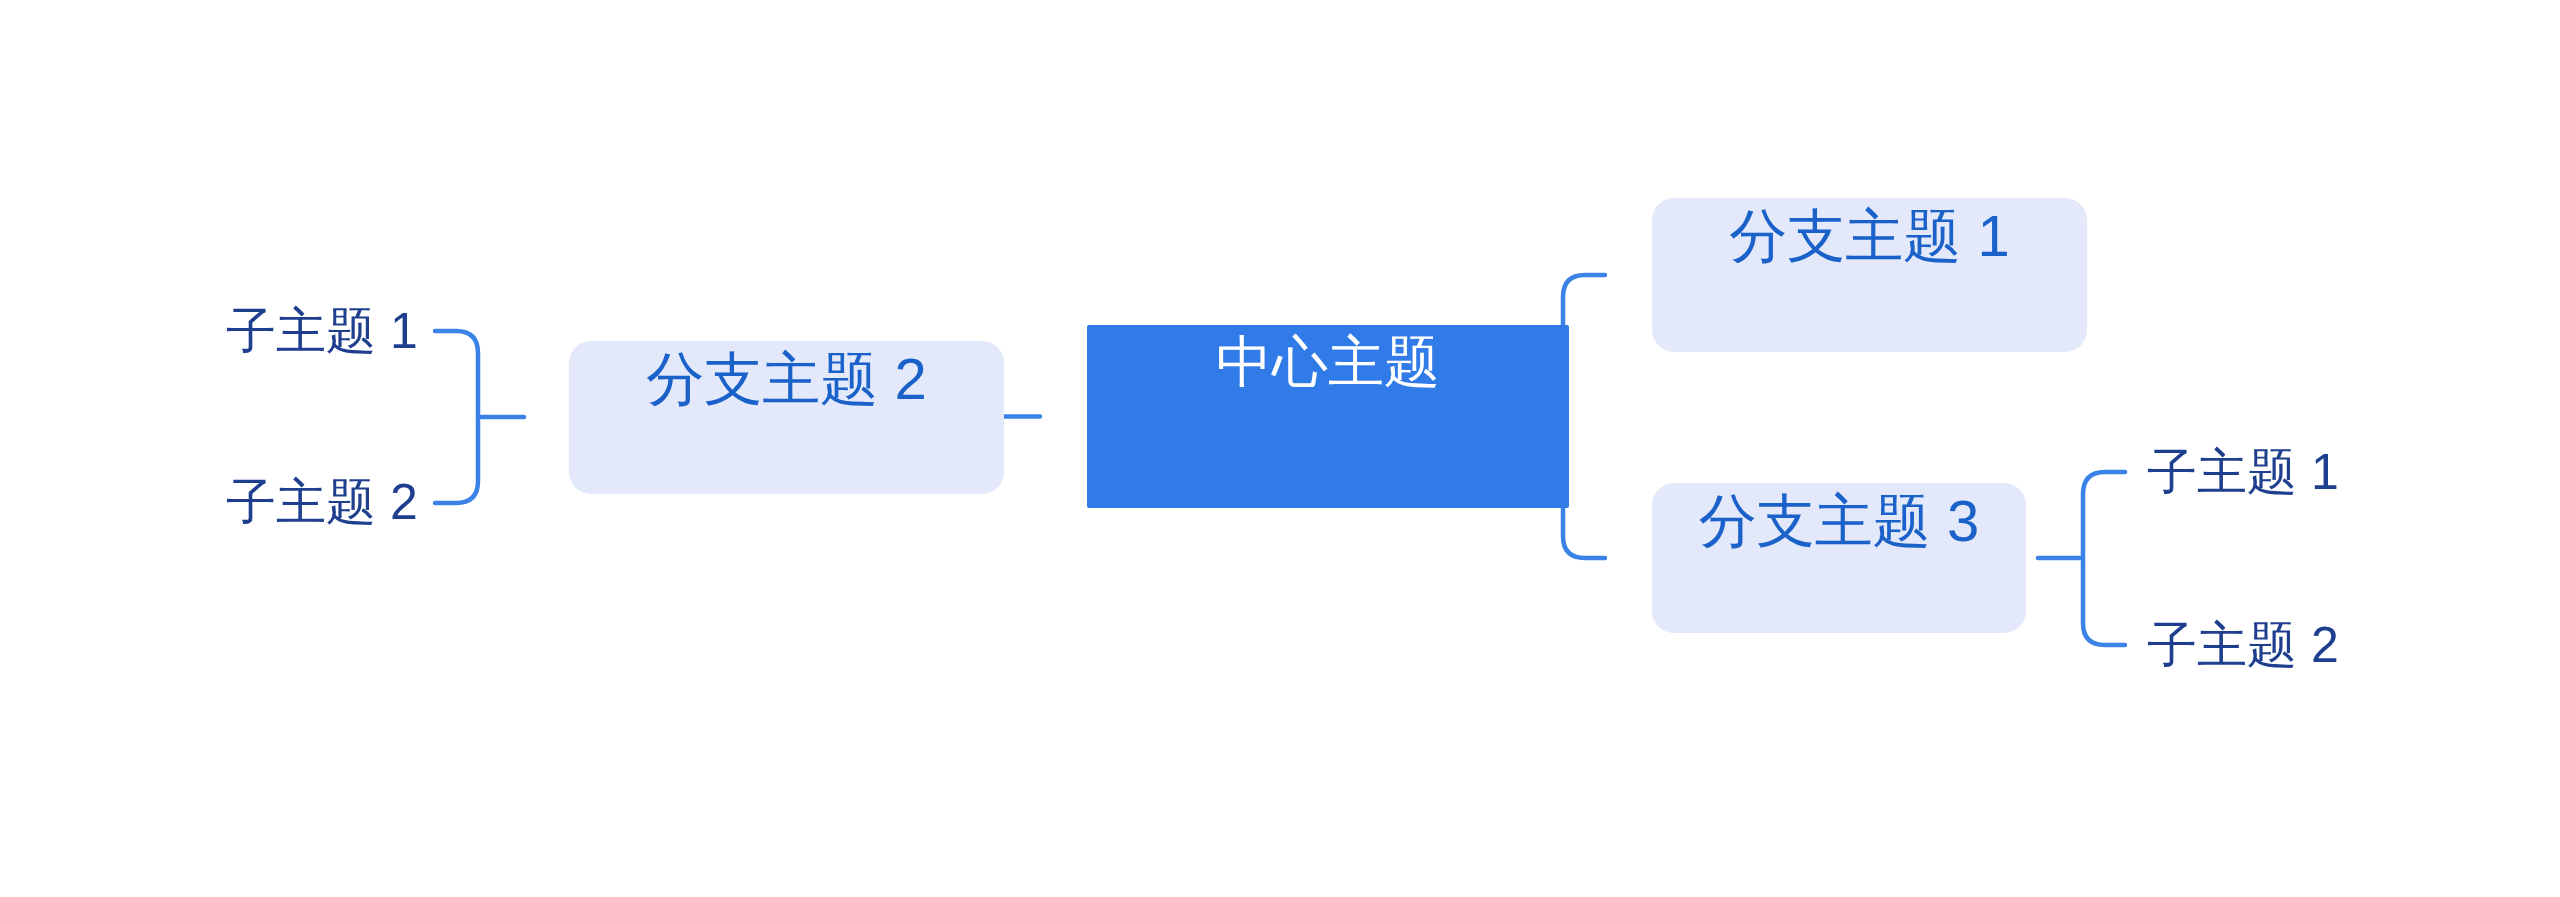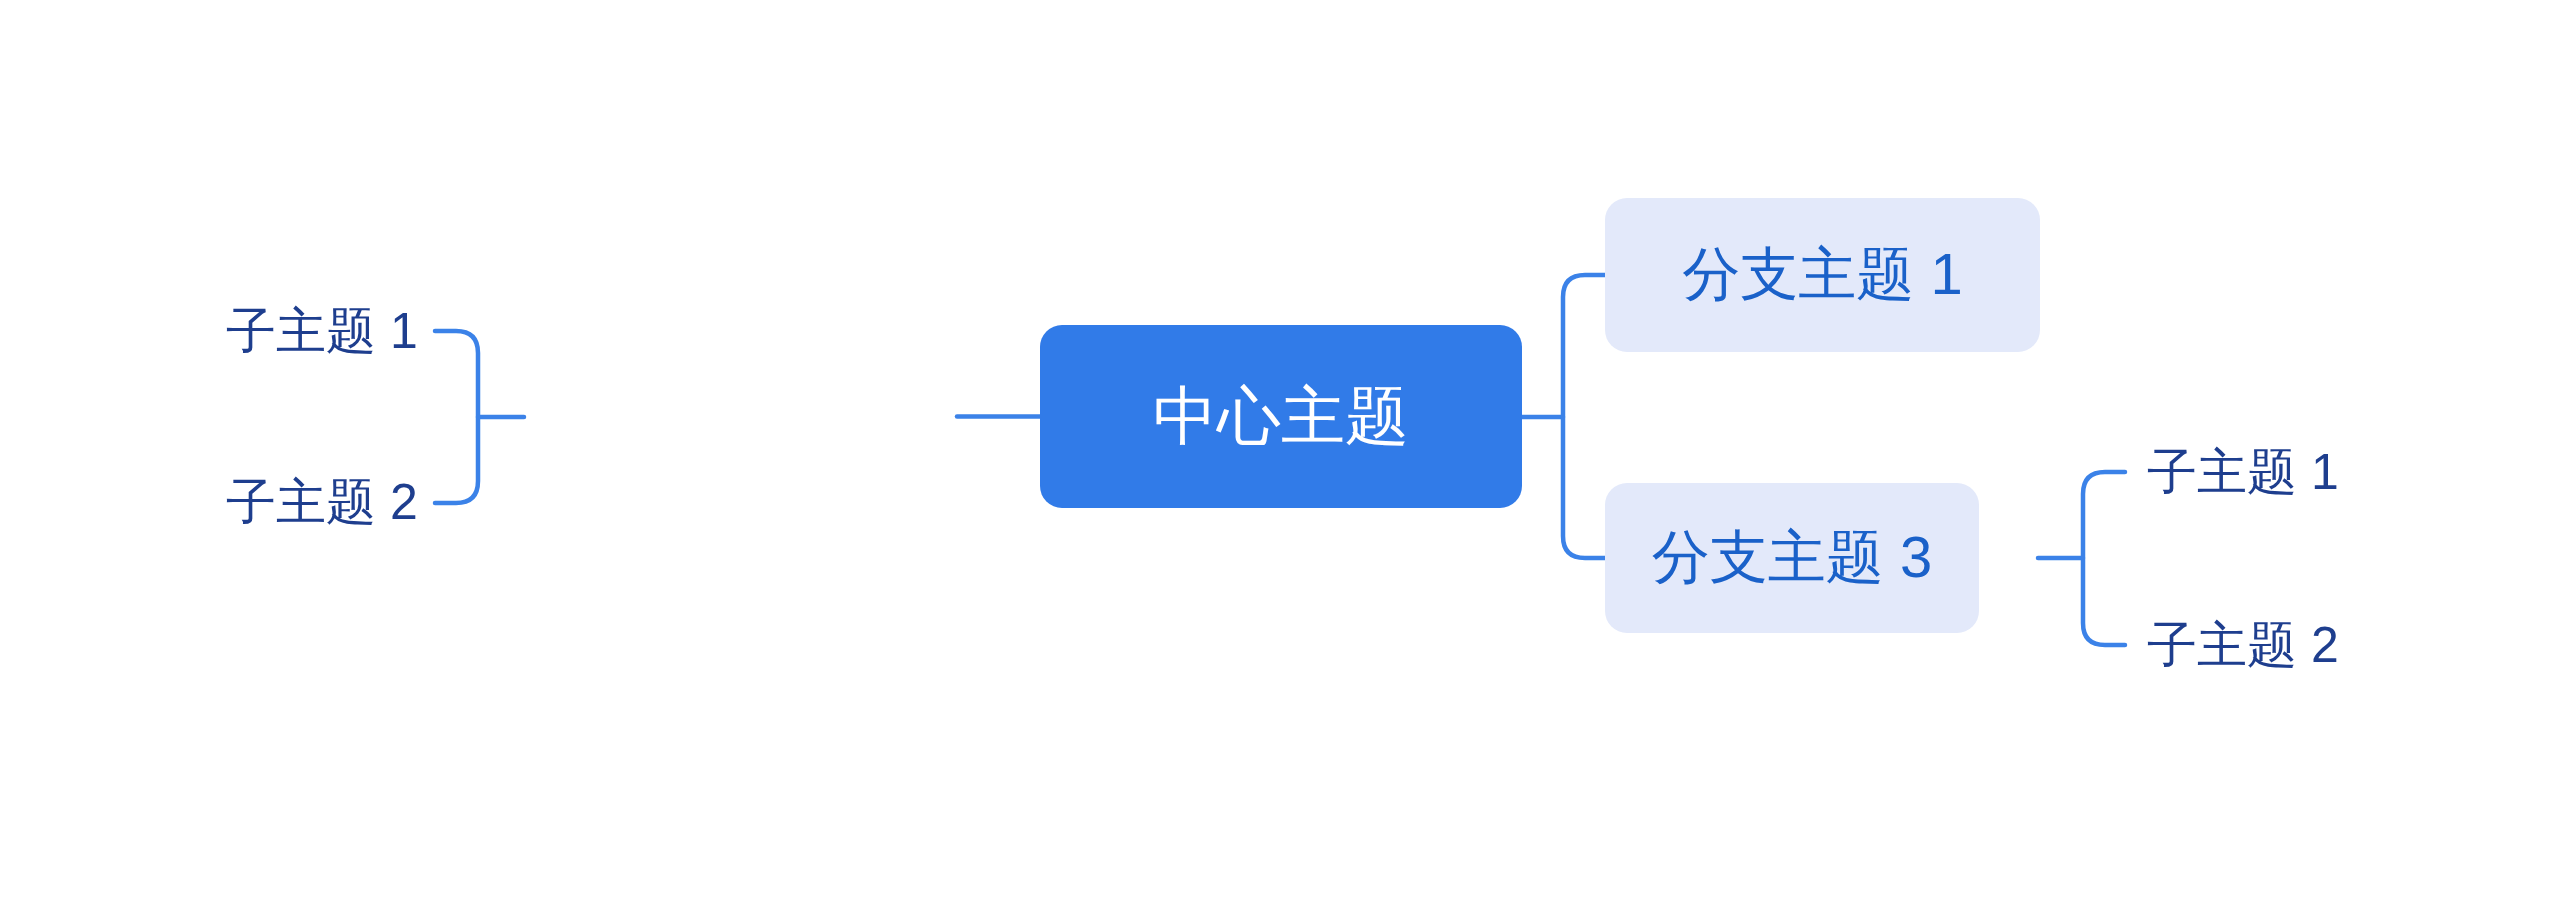--- a/index.html
+++ b/index.html
@@ -25,35 +25,35 @@
   }
   .connectors path {
     fill: none;
     stroke: #3b82e8;
     stroke-width: 4.5;
     stroke-linecap: round;
   }
   .node {
     position: absolute;
     display: flex;
-    align-items: center;
     justify-content: center;
     box-sizing: border-box;
     white-space: nowrap;
     cursor: default;
+    margin-left: 47px;
   }
   .node-root {
     left: 1040px;
     top: 325px;
     width: 482px;
     height: 183px;
     background: #317be8;
-    border-radius: 22px;
+    border-radius: 2px;
     color: #ffffff;
-    font-size: 64px;
+    font-size: 56px;
   }
   .node-branch {
     width: 435px;
     background: #e3e9fa;
     border-radius: 22px;
     color: #1a61c9;
     font-size: 58px;
   }
   .node-branch1 { left: 1605px; top: 198px; height: 154px; }
   .node-branch2 { left: 522px;  top: 341px; height: 153px; }
@@ -89,20 +89,23 @@
   </svg>
 
   <div class="node node-root">
     <span>中心主题</span>
   </div>
 
   <div class="node node-branch node-branch1">
     <span>分支主题 1</span>
   </div>
 
+  <div class="node node-branch node-branch2">
+    <span>分支主题 2</span>
+  </div>
 
   <div class="node node-branch node-branch3">
     <span>分支主题 3</span>
   </div>
 
   <div class="node-sub sub-left1">
     <span>子主题 1</span>
   </div>
 
   <div class="node-sub sub-left2">

